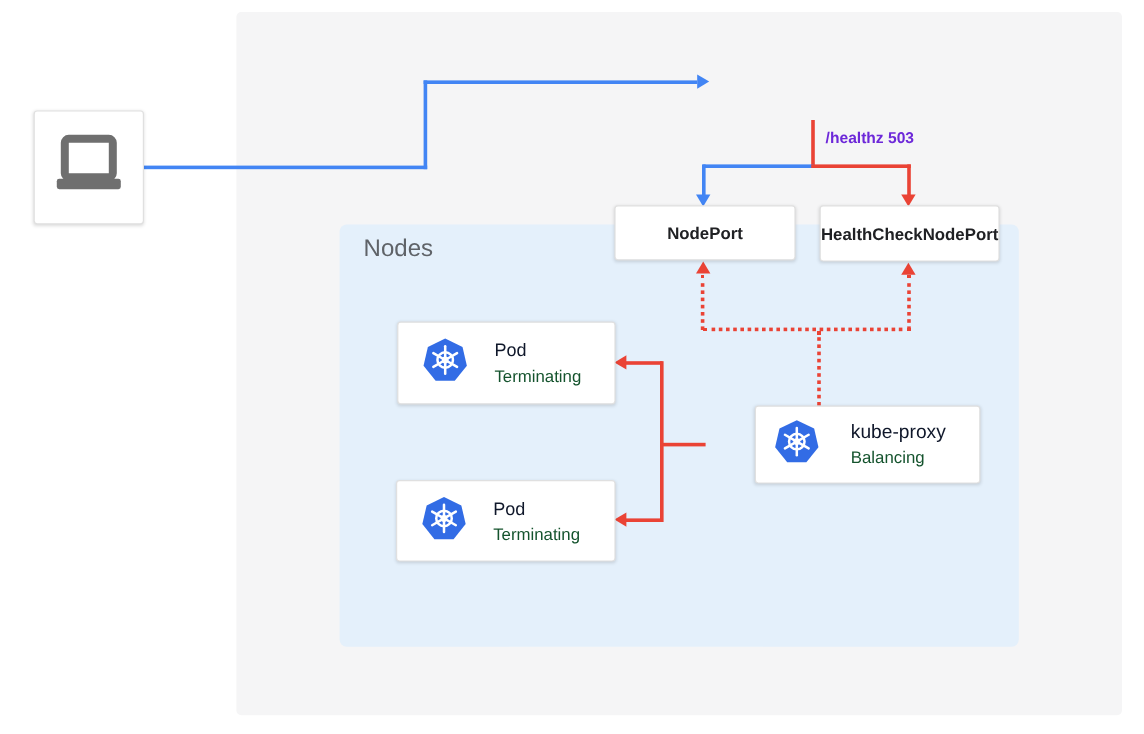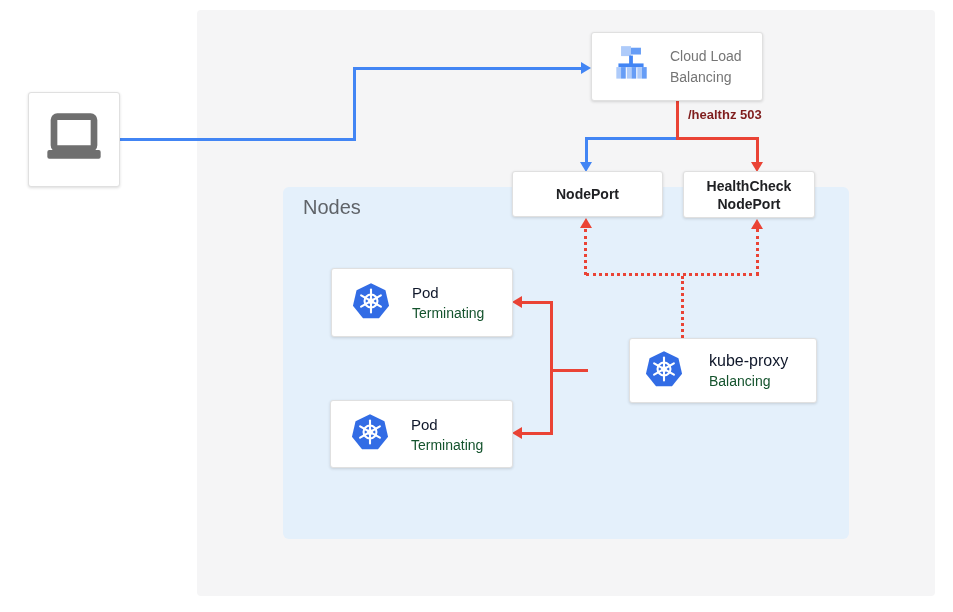--- a/index.html
+++ b/index.html
@@ -19,39 +19,39 @@
   .t-primary   { font-size:15px; color:#0f172a; line-height:21px; }
   .t-secondary { font-size:14px; color:#14532d; line-height:20px; }
   .t-gray      { font-size:14px; color:#757575; line-height:21px; }
   .t-bold      { font-size:14px; font-weight:bold; color:#202124; line-height:18px; text-align:center; }
 
   .clb-box       { left:591px; top:32px;  width:172px; height:69px; padding-left:20px; gap:20px; }
   .client-box    { left:28px;  top:92px;  width:92px;  height:95px; display:flex;
                    align-items:center; justify-content:center; }
   .nodeport-box  { left:512px; top:171px; width:151px; height:46px; display:flex;
                    align-items:center; justify-content:center; }
-  .healthcheck-box { left:683px; top:171px; width:132px; height:47px; display:flex; flex-direction:column;
+  .healthcheck-box { left:683px; top:171px; width:150px; height:47px; display:flex; flex-direction:row;
                    align-items:center; justify-content:center; }
   .pod1-box      { left:331px; top:268px; width:182px; height:69px; padding-left:20px; gap:22px; }
   .pod2-box      { left:330px; top:400px; width:183px; height:68px; padding-left:20px; gap:22px; }
   .kp-box        { left:588px; top:338px; width:188px; height:65px; padding-left:15px; gap:26px;margin-left:41px; }
 
   .line  { position:absolute; }
   .blue  { background:#4285f4; }
   .red   { background:#ea4335; }
   .dotted-v { position:absolute; width:0; border-left:3px dotted #ea4335; }
   .dotted-h { position:absolute; height:0; border-top:3px dotted #ea4335; }
   .arr { position:absolute; width:0; height:0; }
   .arr-right-blue { border-top:6px solid transparent; border-bottom:6px solid transparent; border-left:10px solid #4285f4; }
   .arr-down-blue  { border-left:6px solid transparent; border-right:6px solid transparent; border-top:10px solid #4285f4; }
   .arr-down-red   { border-left:6px solid transparent; border-right:6px solid transparent; border-top:10px solid #ea4335; }
   .arr-up-red     { border-left:6px solid transparent; border-right:6px solid transparent; border-bottom:10px solid #ea4335; }
   .arr-left-red   { border-top:6px solid transparent; border-bottom:6px solid transparent; border-right:10px solid #ea4335; }
 
-  .healthz { position:absolute; left:688px; top:107px; font-size:13px; font-weight:bold; color:#7f1d1d; }
+  .healthz { position:absolute; left:688px; top:107px; font-size:13px; font-weight:bold; color:#6d28d9; }
 </style>
 </head>
 <body>
 
 <div class="canvas">
 
   <div class="panel"></div>
   <div class="nodes-group"></div>
   <div class="nodes-label">Nodes</div>
 
@@ -85,40 +85,20 @@
 
   <div class="box client-box">
     <span>
       <svg width="64" height="64" viewBox="0 0 48 48">
         <rect x="9" y="8" width="30" height="24" rx="2.5" fill="none" stroke="#6f6f6f" stroke-width="5"></rect>
         <rect x="4" y="33" width="40" height="6.5" rx="1.5" fill="#6f6f6f"></rect>
       </svg>
     </span>
   </div>
 
-  <div class="box flexbox clb-box">
-    <span>
-      <svg width="38" height="44" viewBox="0 0 36 42">
-        <rect x="8.5" y="3" width="9.5" height="9.5" fill="#aecbfa"></rect>
-        <rect x="18" y="4.5" width="9.5" height="6.5" fill="#669df6"></rect>
-        <rect x="16.2" y="12" width="3.6" height="9" fill="#4285f4"></rect>
-        <rect x="6" y="19.5" width="24" height="3.6" fill="#4285f4"></rect>
-        <rect x="4" y="23" width="4.5" height="11" fill="#aecbfa"></rect>
-        <rect x="8.5" y="23" width="4.5" height="11" fill="#669df6"></rect>
-        <rect x="14" y="23" width="4.5" height="11" fill="#aecbfa"></rect>
-        <rect x="18.5" y="23" width="4.5" height="11" fill="#669df6"></rect>
-        <rect x="24" y="23" width="4.5" height="11" fill="#aecbfa"></rect>
-        <rect x="28.5" y="23" width="4.5" height="11" fill="#669df6"></rect>
-      </svg>
-    </span>
-    <span class="txtcol">
-      <span class="t-gray">Cloud Load</span>
-      <span class="t-gray">Balancing</span>
-    </span>
-  </div>
 
   <div class="box nodeport-box">
     <span class="t-bold">NodePort</span>
   </div>
 
   <div class="box healthcheck-box">
     <span class="t-bold">HealthCheck</span>
     <span class="t-bold">NodePort</span>
   </div>
 

